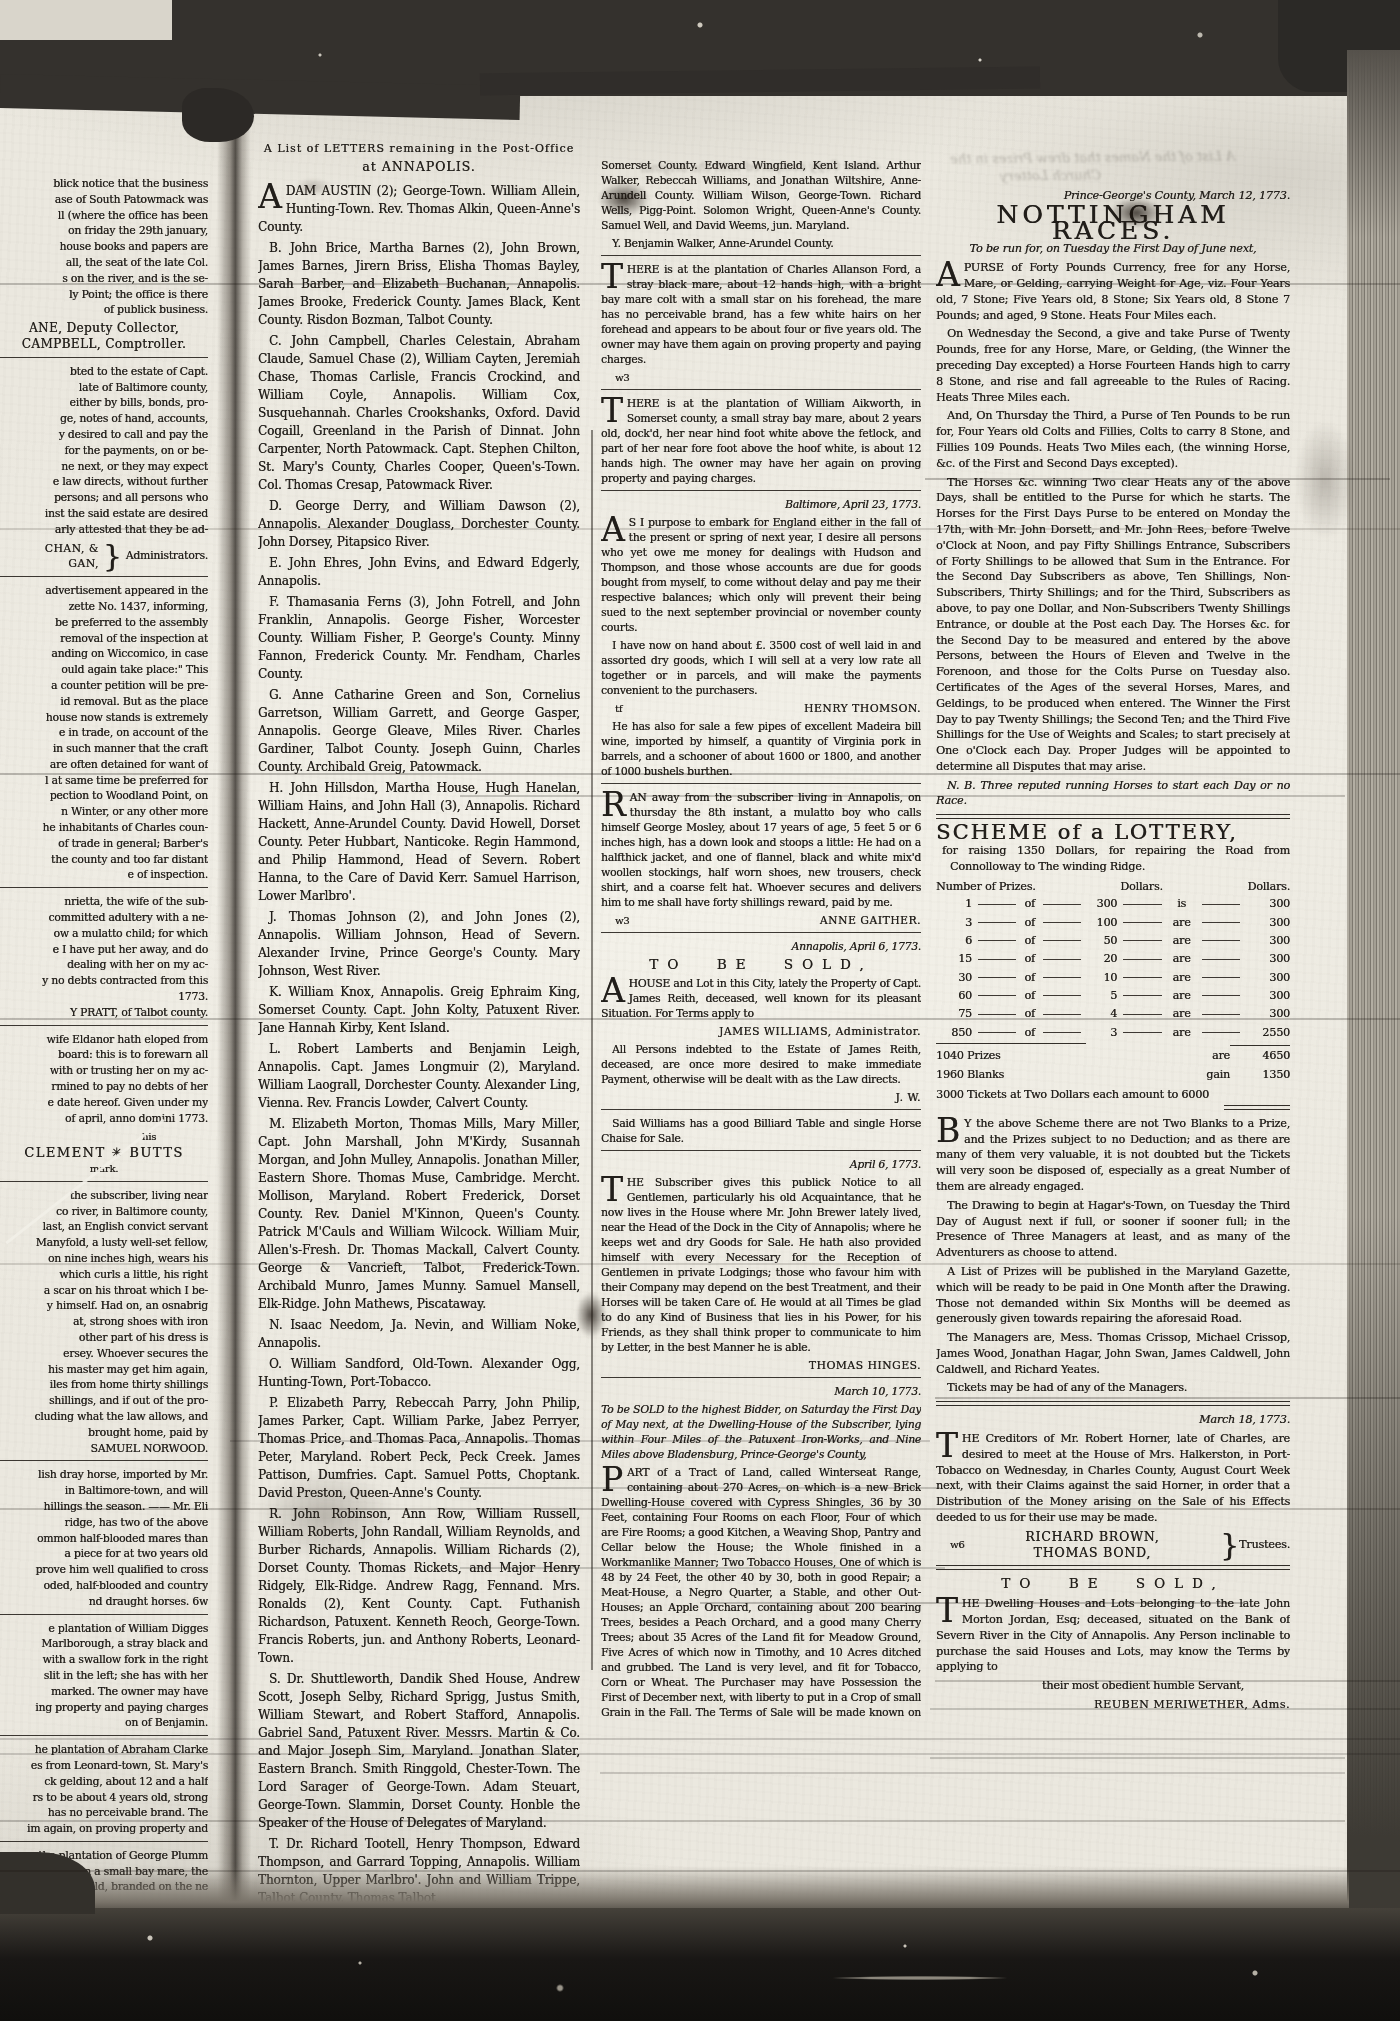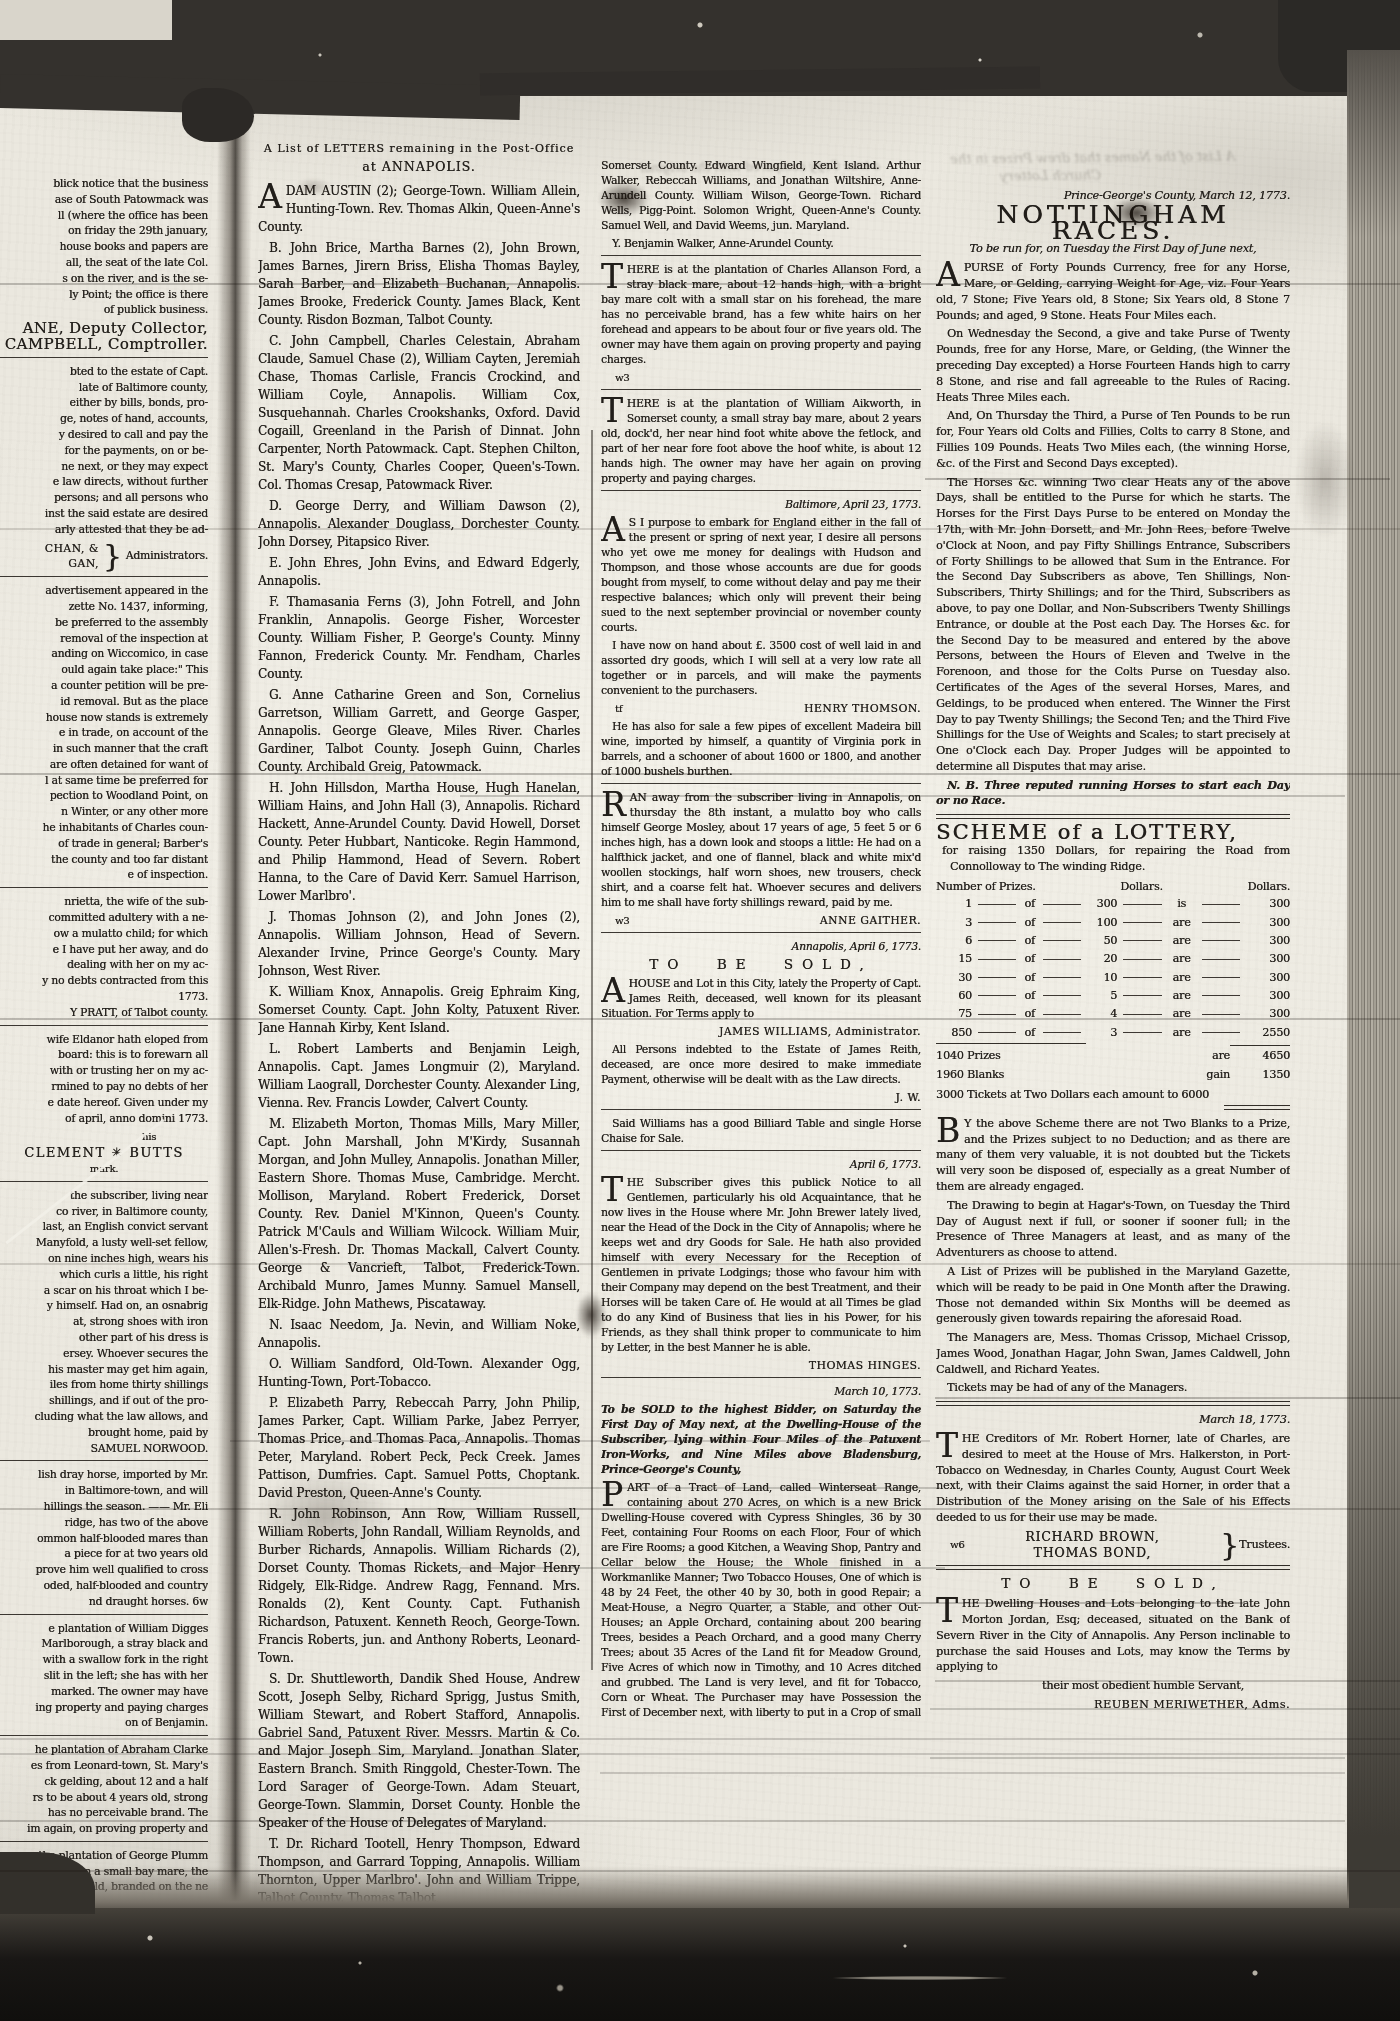--- a/index.html
+++ b/index.html
@@ -76,41 +76,41 @@
   .sig-r{text-align:right;letter-spacing:.5px;}
   .spacedcaps{text-align:center;letter-spacing:9px;word-spacing:16px;font-size:13.5px;margin:2px 0 4px;}
   .letters-h{text-align:center;font-size:11px;margin:0;}
   .letters-h2{text-align:center;font-size:12.5px;margin:0 0 6px;}
   .sc{letter-spacing:1px;}
   .races-h{font-size:25px;font-weight:normal;letter-spacing:4px;text-align:center;margin:1px 0 3px;
     text-shadow:0.5px 0 0 rgba(25,20,15,.9);}
   .lot-h{font-size:21px;font-weight:normal;letter-spacing:2px;margin:4px 0 2px;
     text-shadow:0.5px 0 0 rgba(25,20,15,.9);}
   .ital-c{font-style:italic;text-align:center;}
-  .ital{font-style:italic;font-weight:bold;}
+  .ital{font-style:italic;}
   .lot-sub{padding-left:14px;text-indent:-8px;margin-bottom:4px;}
   .lhead{display:flex;justify-content:space-between;margin:1px 0 2px;}
   .lrow{display:flex;align-items:center;margin:0 0 2.5px;}
   .ln{width:36px;text-align:right;}
   .lof{padding:0 2px;}
   .lamt{width:30px;text-align:right;}
   .lverb{width:28px;text-align:center;}
   .lval{width:44px;text-align:right;}
   .dsh{flex:1;height:0;border-top:1.4px solid rgba(30,25,20,.85);margin:0 6px;}
   .lsum{display:flex;align-items:baseline;margin:3px 0 1px;}
   .lsum .lab{width:150px;border-top:1.5px solid rgba(30,25,20,.9);padding-top:4px;}
   .lsum .sp{flex:1;}
   .lsum .amt{width:60px;text-align:right;}
   .lsum .ov{border-top:1.5px solid rgba(30,25,20,.9);padding-top:2px;}
   .ltot3{margin:4px 0 2px;}
   .endbar{width:66px;margin-left:288px;border-top:1px solid rgba(30,25,20,.9);border-bottom:1px solid rgba(30,25,20,.9);height:3px;margin-bottom:6px;}
   .bracegrp{display:flex;justify-content:flex-end;align-items:center;gap:4px;margin:2px 0 4px;padding-left:26px;}
   .bracegrp .names span{display:block;text-align:right;letter-spacing:.5px;}
   .brace{font-size:30px;font-weight:normal;line-height:26px;}
-  .c1sig{font-size:15px;letter-spacing:.4px;}
+  .c1sig{font-size:12px;letter-spacing:.4px;text-align:center;}
   .butts{text-align:center;margin:2px 0 4px;}
   .butts .his{font-size:10px;padding-left:90px;}
   .butts .bname{font-size:13px;letter-spacing:1.5px;}
   .butts .bmark{font-size:10px;}
   .trmark{display:flex;align-items:center;margin:2px 0 4px;}
   .trmark .names{flex:1;}
   .trmark .names span{display:block;text-align:center;letter-spacing:.8px;font-size:12.5px;}
   .closing{text-align:center;padding-left:60px;}
   .ghost{position:absolute;font-style:italic;color:#4c473f;opacity:.3;filter:blur(1.1px);
     transform:scaleX(-1) rotate(0.6deg);white-space:nowrap;}

